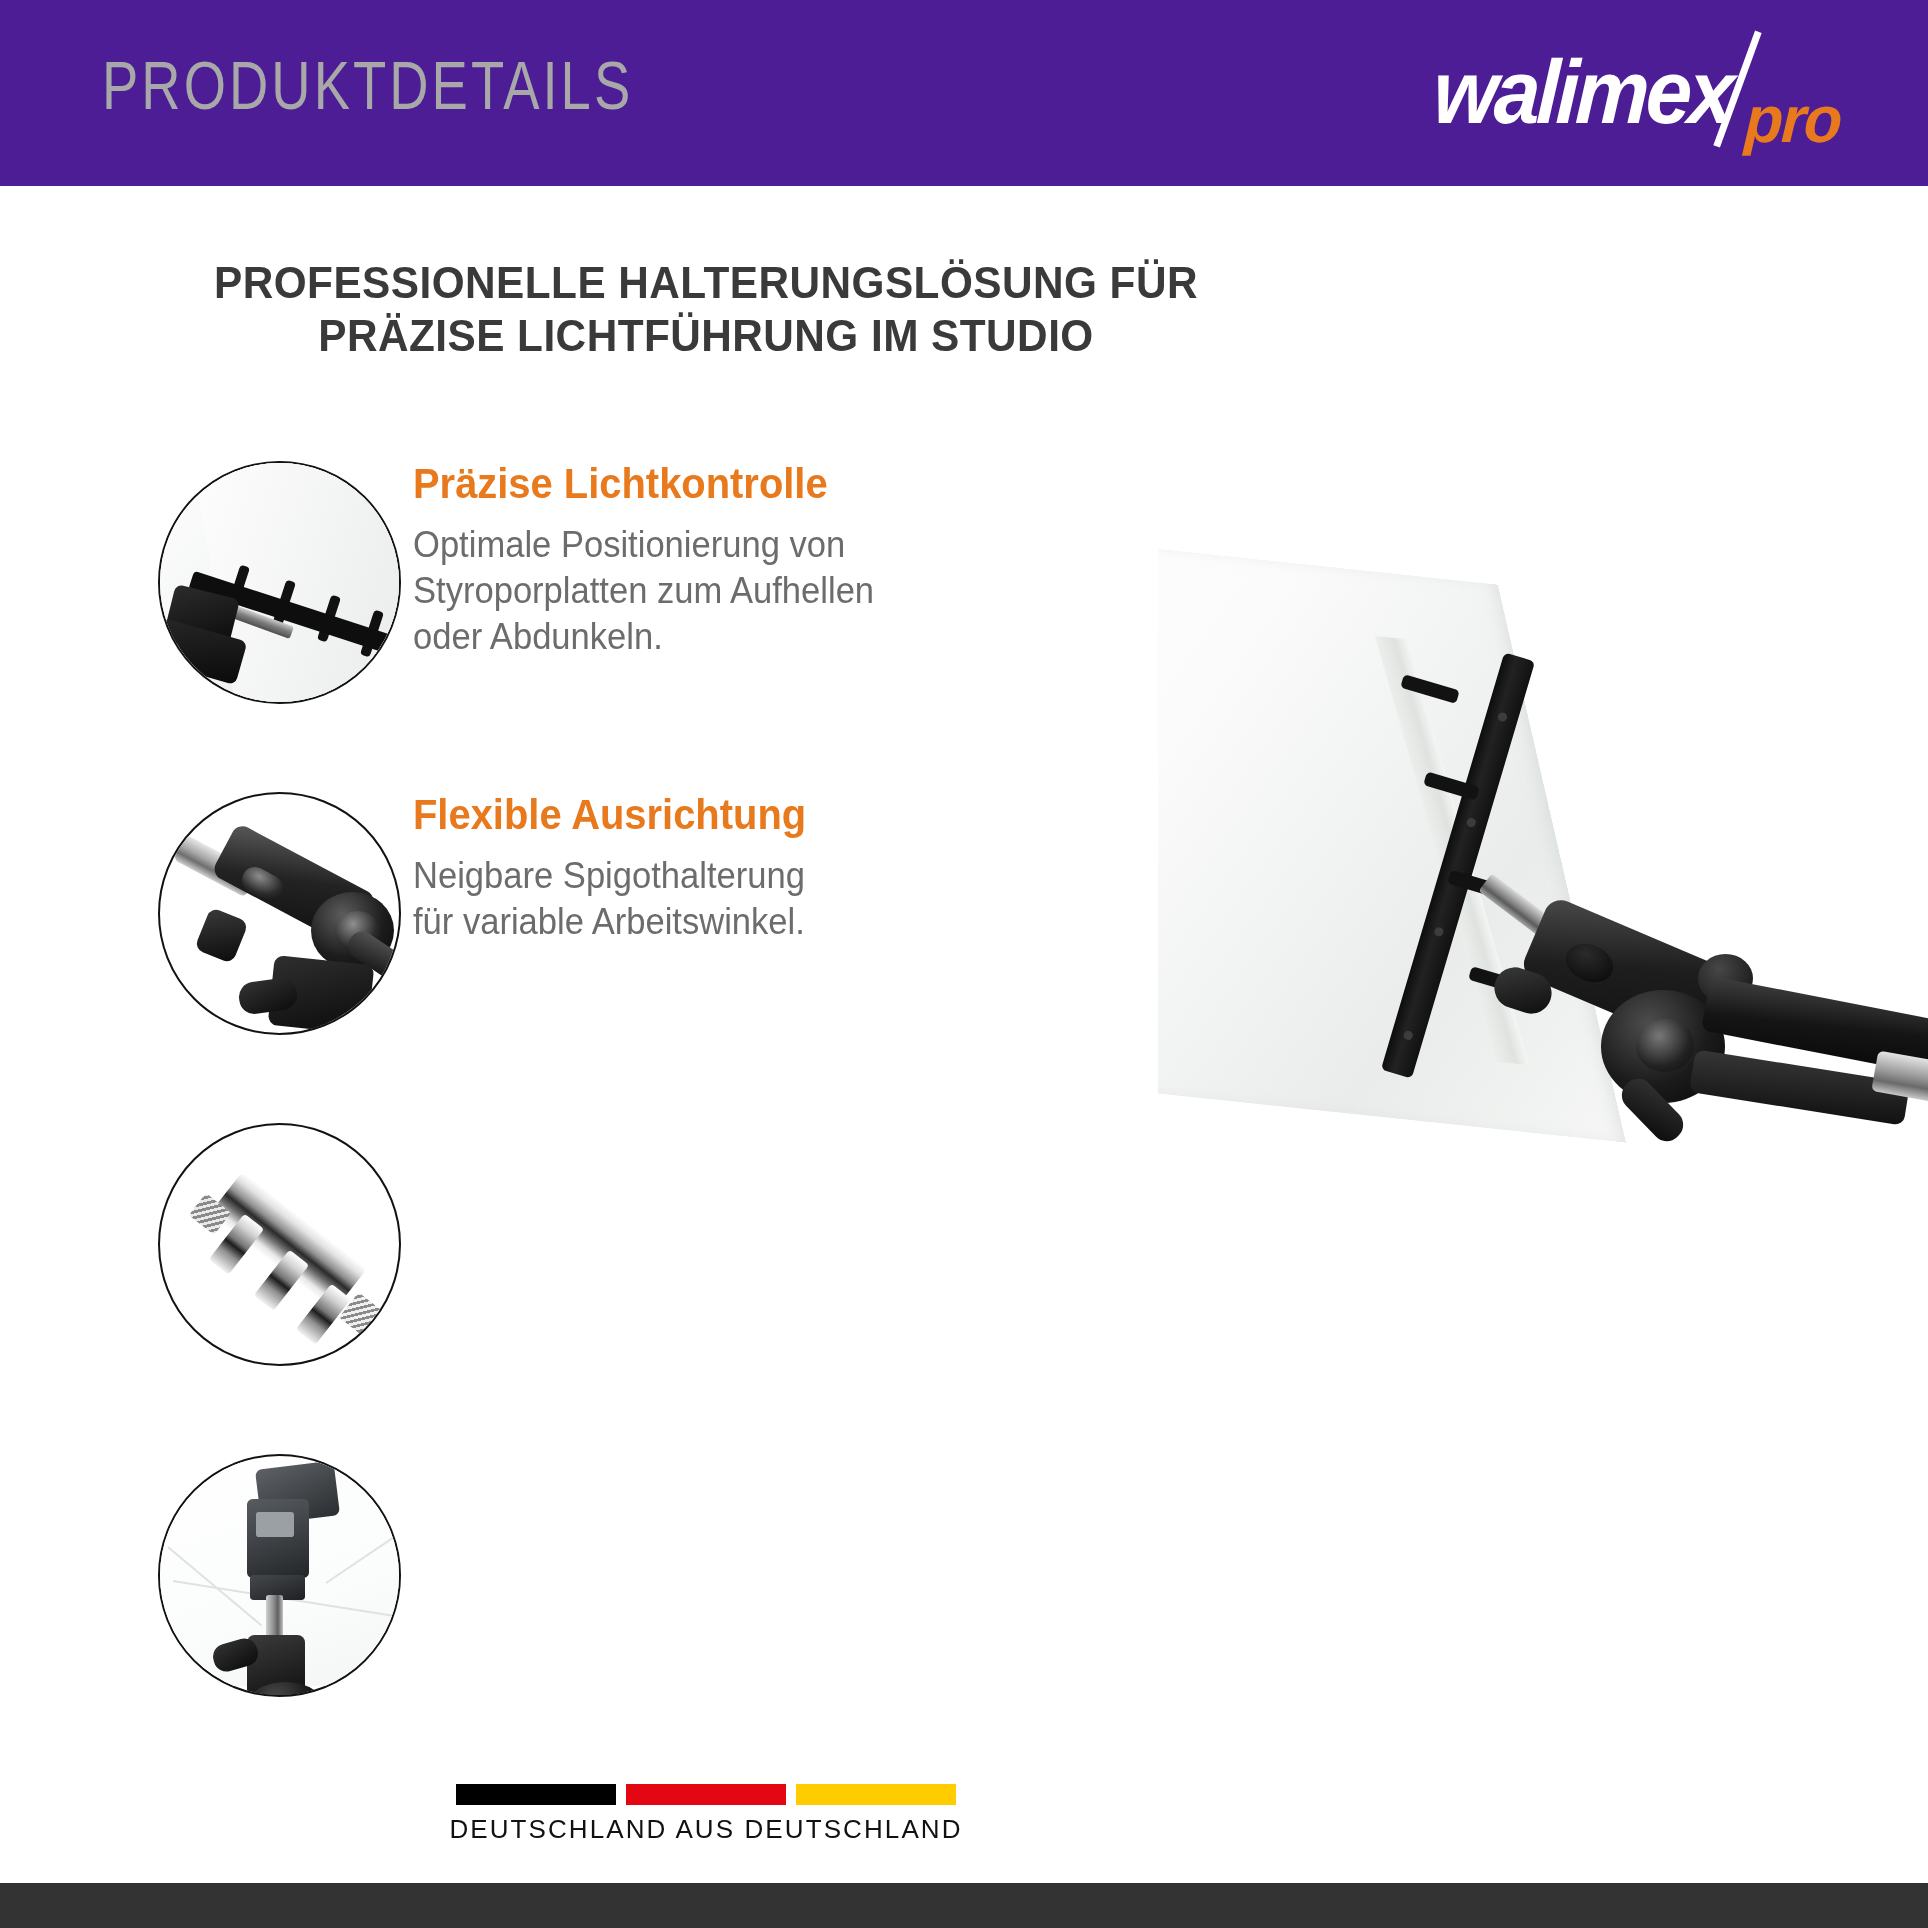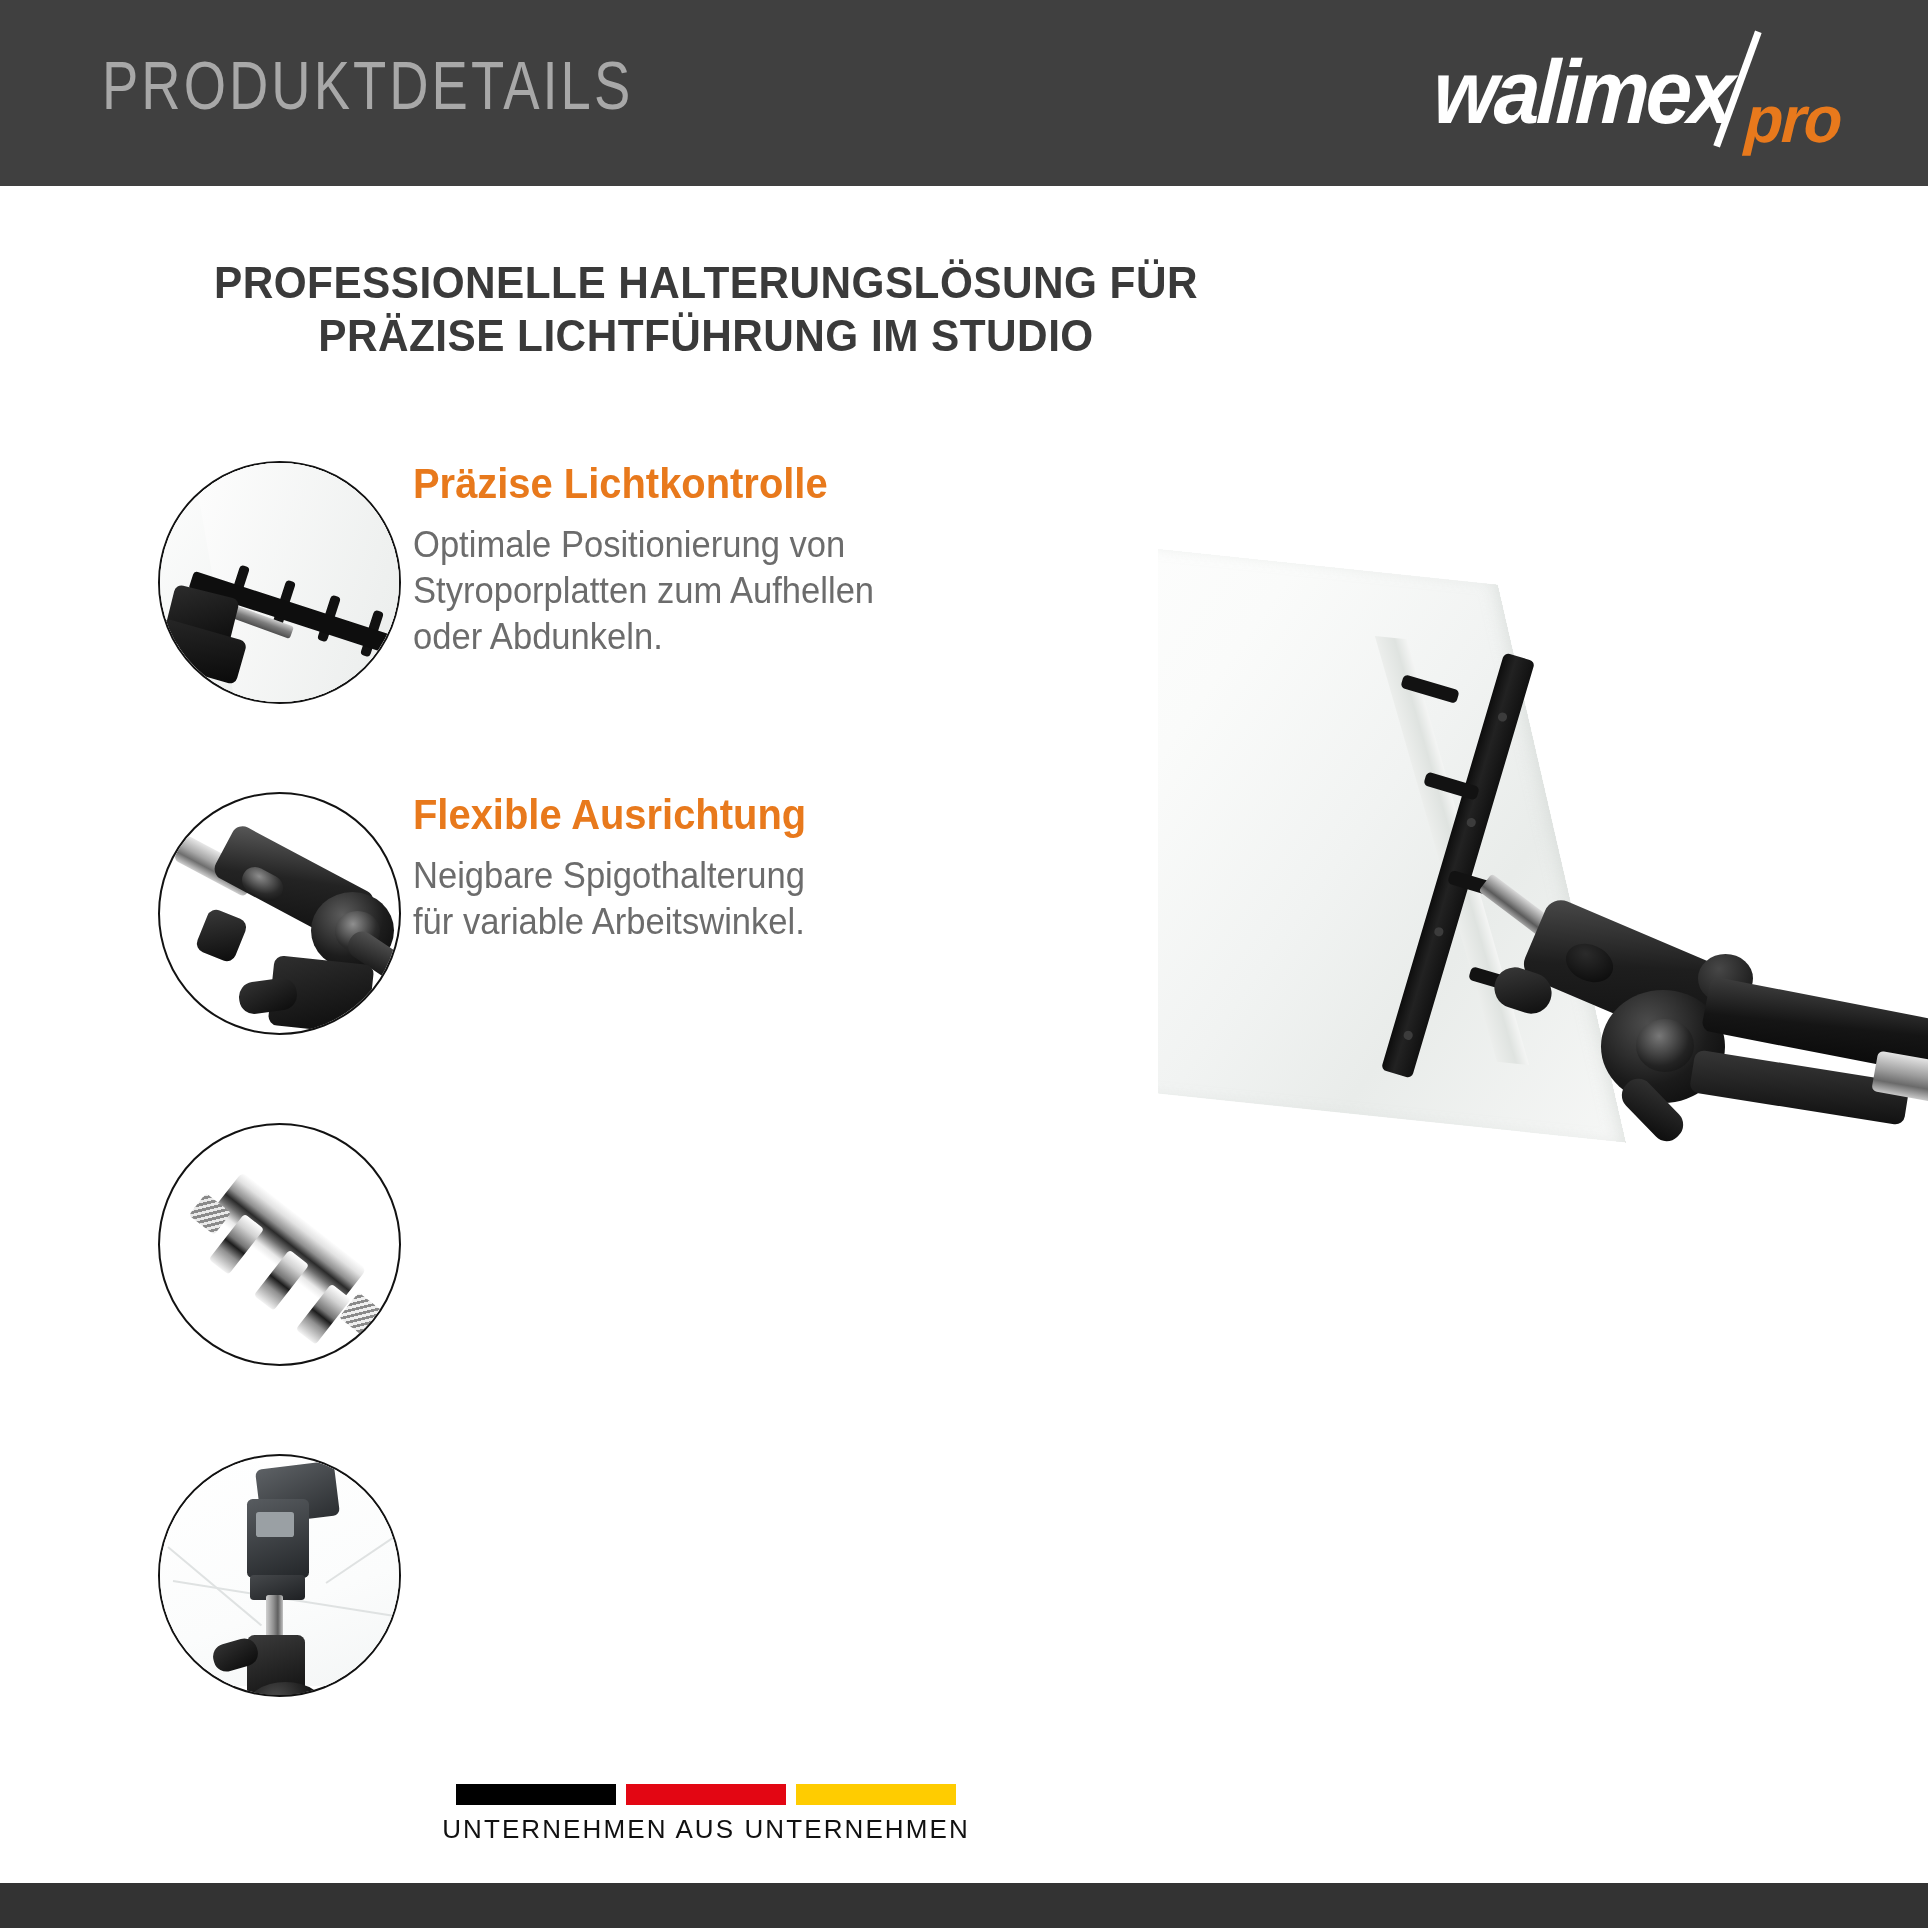--- a/index.html
+++ b/index.html
@@ -7,21 +7,21 @@
   body {
     font-family:"Liberation Sans", sans-serif;
     background:#ffffff;
     overflow:hidden;
     position:relative;
   }
 
   
   #header {
     position:absolute; left:0; top:0; width:1928px; height:186px;
-    background:#404040;
+    background:#4c1d95;
   }
   #header-title {
     position:absolute; left:102px; top:46px;
     font-size:68px; font-weight:400; letter-spacing:3.8px;
     color:#a8a8a8;
     transform:scaleX(0.80); transform-origin:left center;
     white-space:nowrap;
   }
   #logo {
     position:absolute; right:68px; top:32px;
@@ -477,17 +477,17 @@
   </div>
 
 </div>
 
 <div id="made-in">
   <div id="flag">
     <span id="flag-black"></span>
     <span id="flag-red"></span>
     <span id="flag-gold"></span>
   </div>
-  <div id="made-in-text">UNTERNEHMEN AUS UNTERNEHMEN</div>
+  <div id="made-in-text">DEUTSCHLAND AUS DEUTSCHLAND</div>
 </div>
 
 <div id="footer-bar"></div>
 
 
 </body></html>

